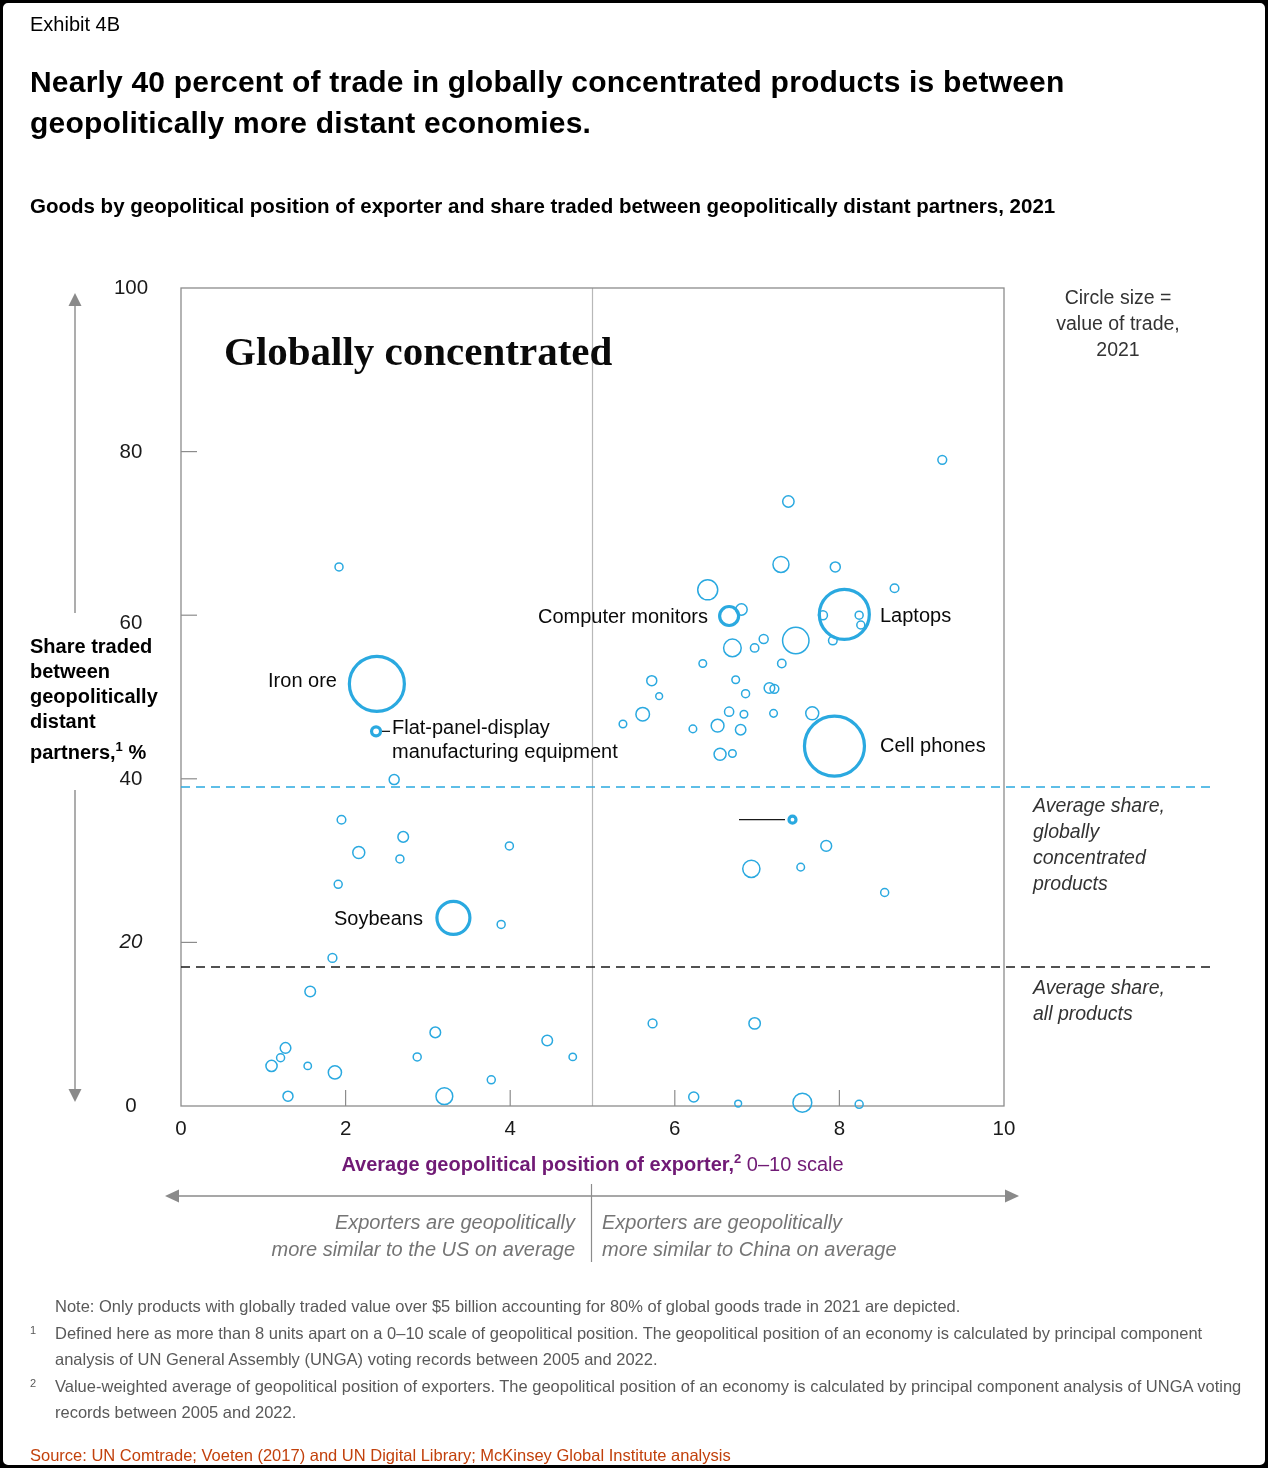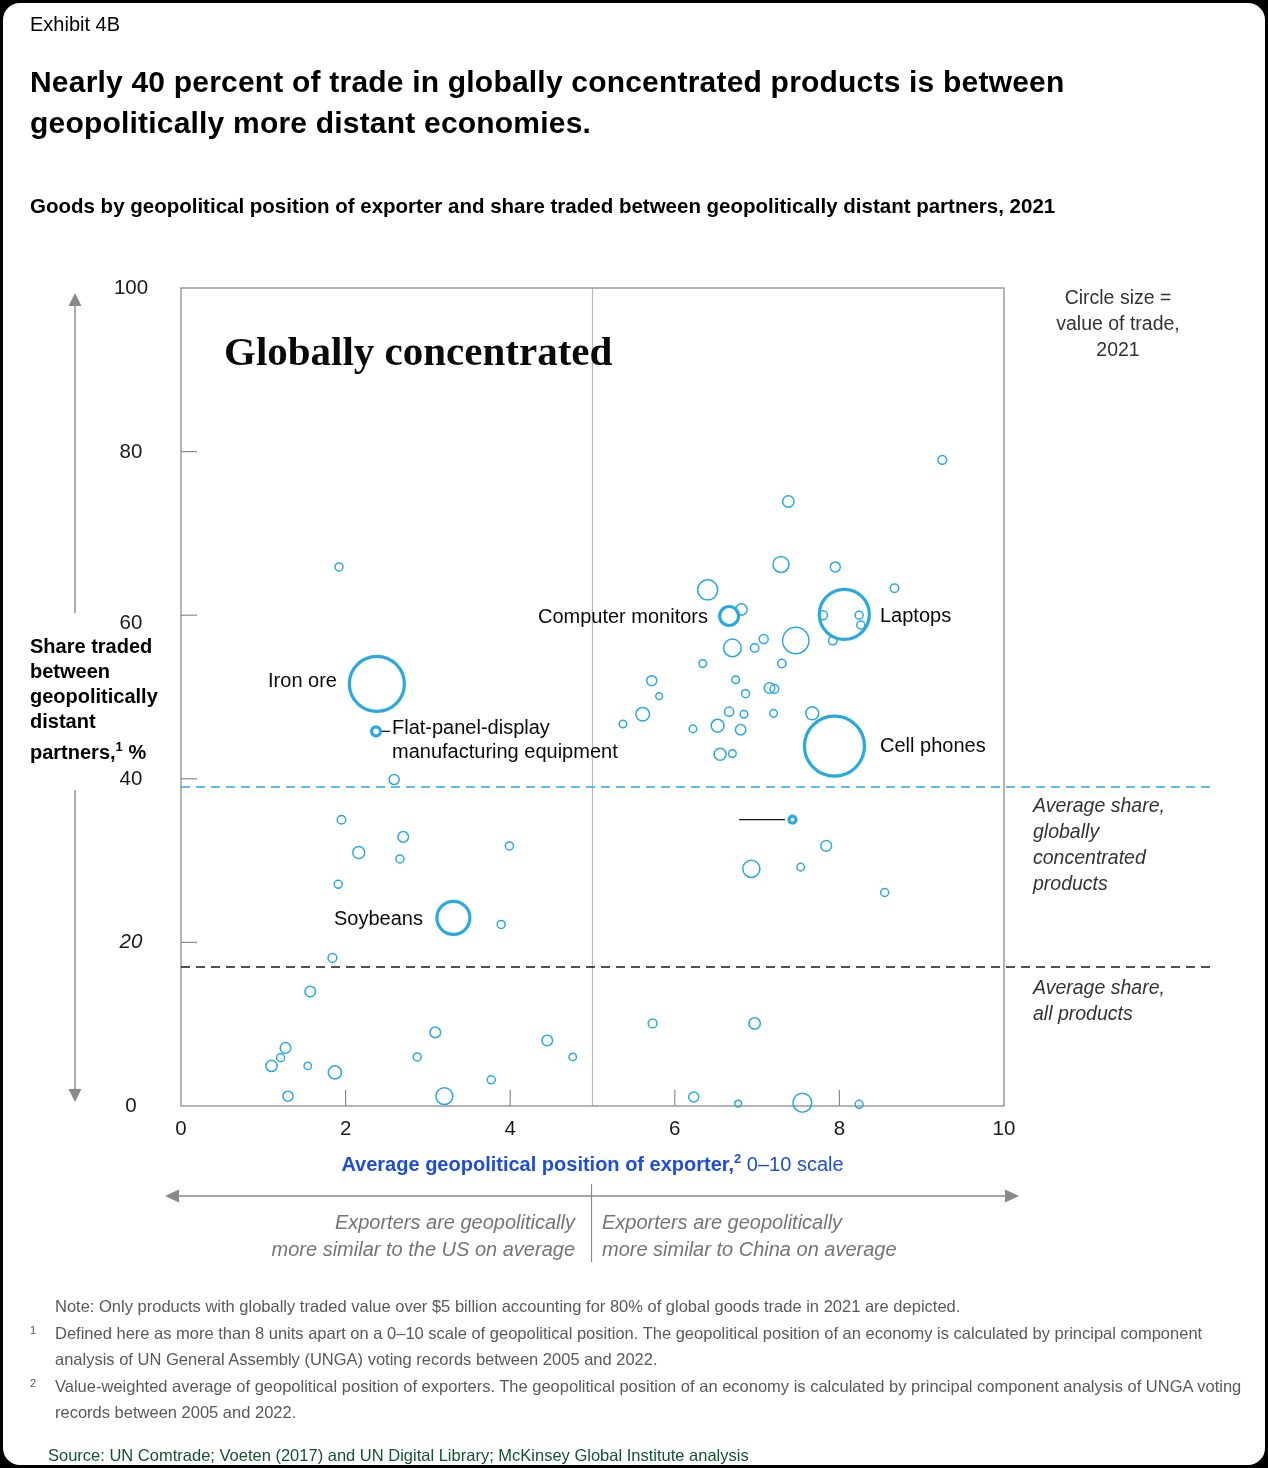--- a/index.html
+++ b/index.html
@@ -1,45 +1,45 @@
 <!DOCTYPE html>
 <html><head>
 <meta charset="utf-8">
 <style>
   html,body{margin:0;padding:0;background:#000;}
   #canvas{
     position:relative;width:1268px;height:1468px;background:#fff;
-    border:3px solid #000;border-radius:20px;box-sizing:border-box;
+    border:3px solid #000;border-radius:8px;box-sizing:border-box;
     font-family:"Liberation Sans",sans-serif;overflow:hidden;
   }
   .abs{position:absolute;}
   .preline{white-space:pre-line;}
   #exhibit-label{left:27px;top:10px;font-size:20px;color:#000;}
   #chart-title{left:27px;top:58px;width:1170px;font-size:30px;font-weight:700;line-height:41px;color:#000;letter-spacing:.2px;}
   #chart-subtitle{left:27px;top:188px;width:1110px;font-size:20.5px;font-weight:700;line-height:29px;color:#000;}
   #quadrant-title{left:221px;top:324px;font-family:"Liberation Serif",serif;font-size:41px;font-weight:700;color:#0a0a0a;}
   #circle-size-legend{left:1030px;top:281px;width:170px;font-size:19.5px;line-height:26px;color:#333;text-align:center;}
   #y-axis-label{left:27px;top:631px;width:142px;font-size:20px;font-weight:700;line-height:25px;color:#000;}
-  #x-axis-label{left:178px;top:1148px;width:823px;text-align:center;font-size:20px;color:#1d4ed8;}
+  #x-axis-label{left:178px;top:1148px;width:823px;text-align:center;font-size:20px;color:#701a75;}
   #x-axis-label .bold{font-weight:700;}
   sup{font-size:13px;}
   .tick-y{position:absolute;width:60px;text-align:center;font-size:20.5px;color:#1a1a1a;}
   .tick-x{position:absolute;width:56px;text-align:center;font-size:20.5px;color:#1a1a1a;}
   .bubble-label{position:absolute;font-size:20px;color:#0a0a0a;line-height:24px;}
   .annotation{position:absolute;left:1030px;width:180px;font-style:italic;font-size:19.5px;line-height:26px;color:#333;}
   #annotation-concentrated{top:789px;}
   #annotation-all{top:971px;}
   .direction-label{position:absolute;top:1206px;width:432px;font-style:italic;font-size:20px;line-height:27px;color:#757575;}
   #direction-label-us{right:690px;text-align:right;}
   #direction-label-china{left:599px;text-align:left;}
   #notes{left:27px;top:1290px;width:1228px;font-size:16.5px;line-height:26.5px;color:#595959;}
   .note-row{display:flex;align-items:flex-start;}
   .note-sup{width:9px;flex:none;font-size:11px;line-height:20px;}
   .note-text{flex:1;margin-left:16px;}
-  #source-line{left:45px;top:1443px;width:1200px;font-size:16.5px;color:#14532d;}
+  #source-line{left:27px;top:1443px;width:1200px;font-size:16.5px;color:#c2410c;}
 </style>
 </head>
 <body>
 
 <div id="canvas">
 
   <div class="abs" id="exhibit-label">Exhibit 4B</div>
   <div class="abs" id="chart-title">Nearly 40 percent of trade in globally concentrated products is between geopolitically more distant economies.</div>
   <div class="abs" id="chart-subtitle">Goods by geopolitical position of exporter and share traded between geopolitically distant partners, 2021</div>
 

